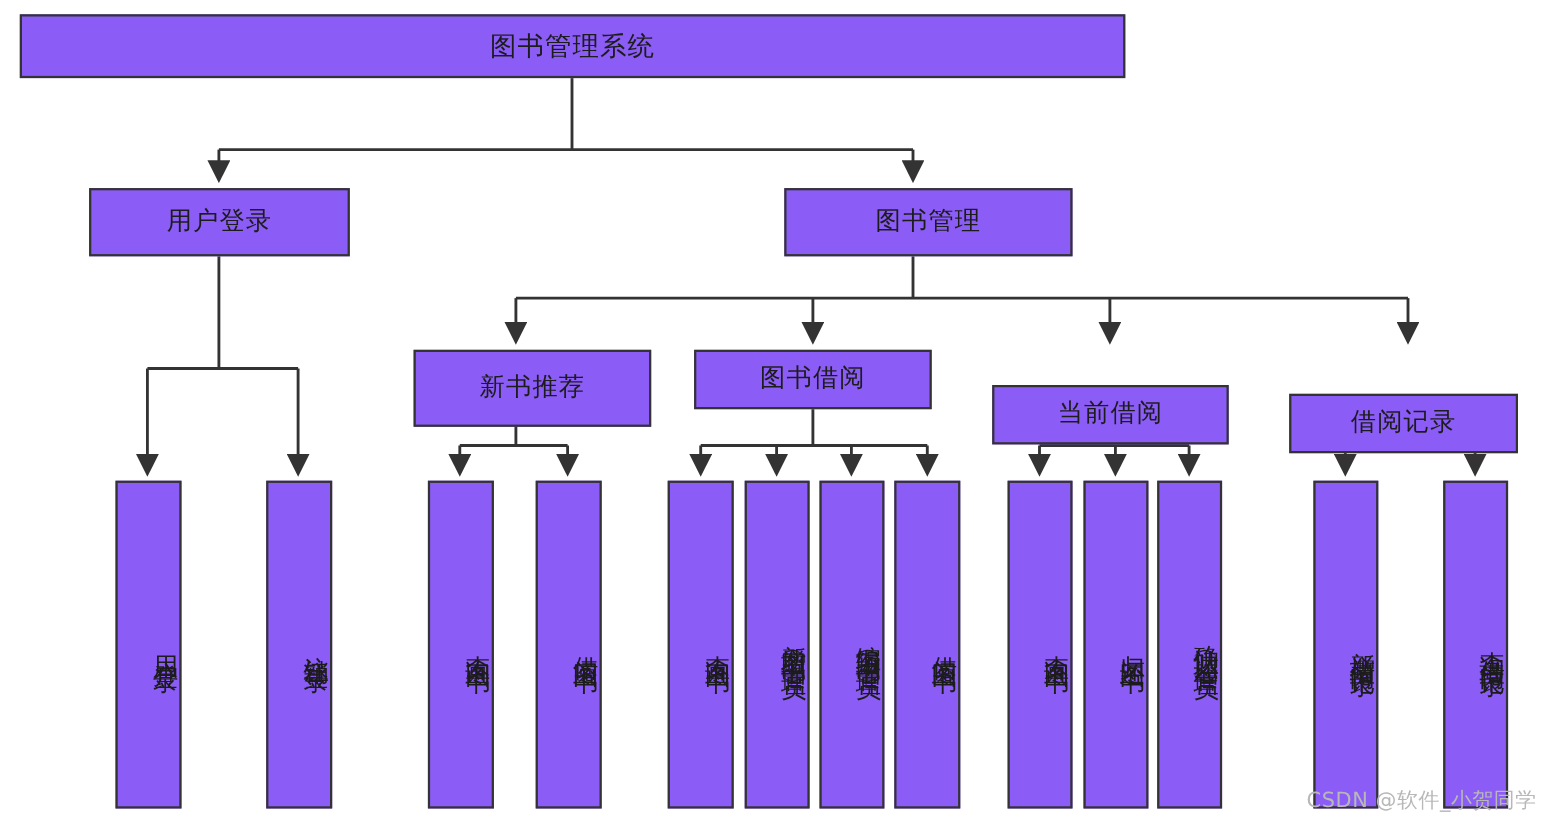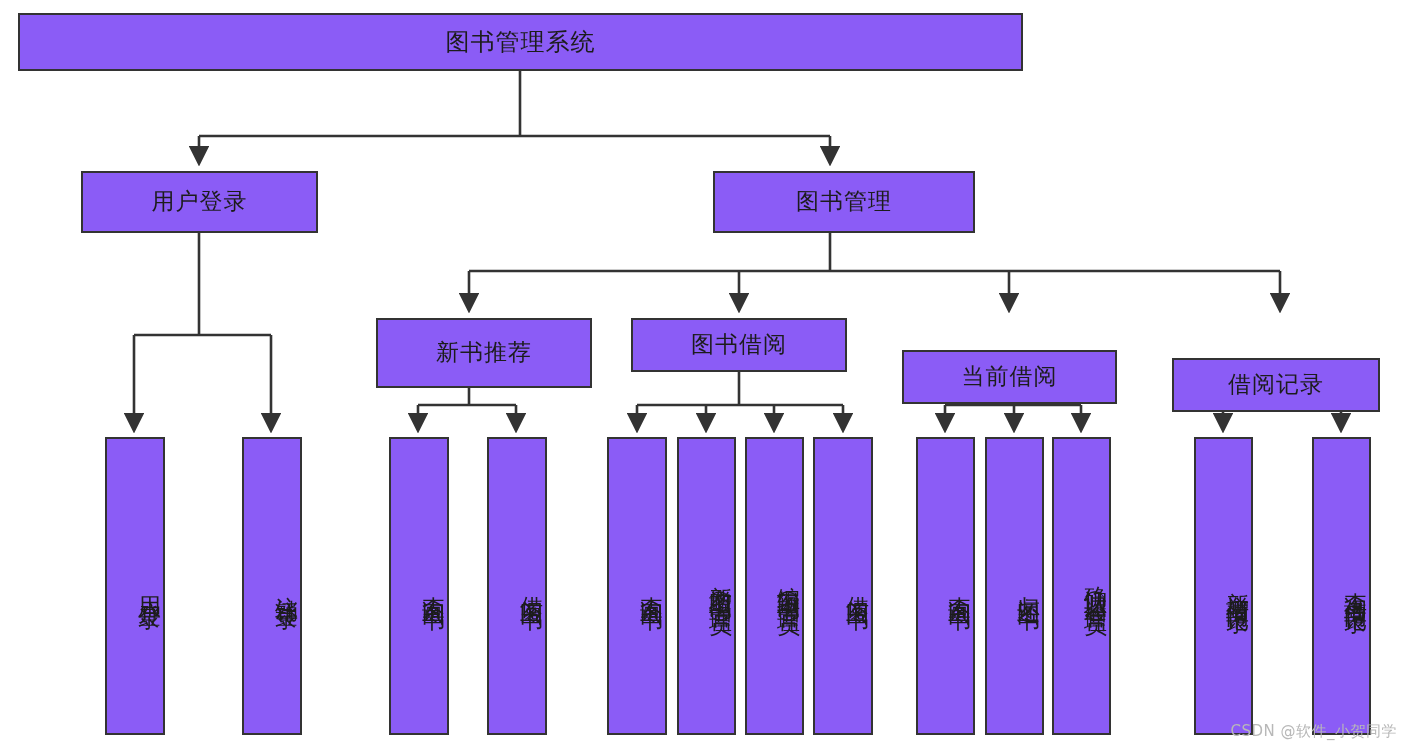--- a/index.html
+++ b/index.html
@@ -59,21 +59,21 @@
     text-orientation: upright;
     display: block;
   }
   #root-node {
     font-size: 24px;
   }
   .watermark {
     position: absolute;
     right: 8px;
     bottom: 6px;
-    font-size: 15px;
+    font-size: 19px;
     color: #b8b8b8;
     letter-spacing: 0.5px;
     white-space: nowrap;
     user-select: none;
   }
 </style>
 </head>
 <body>
 
 <div id="canvas">

